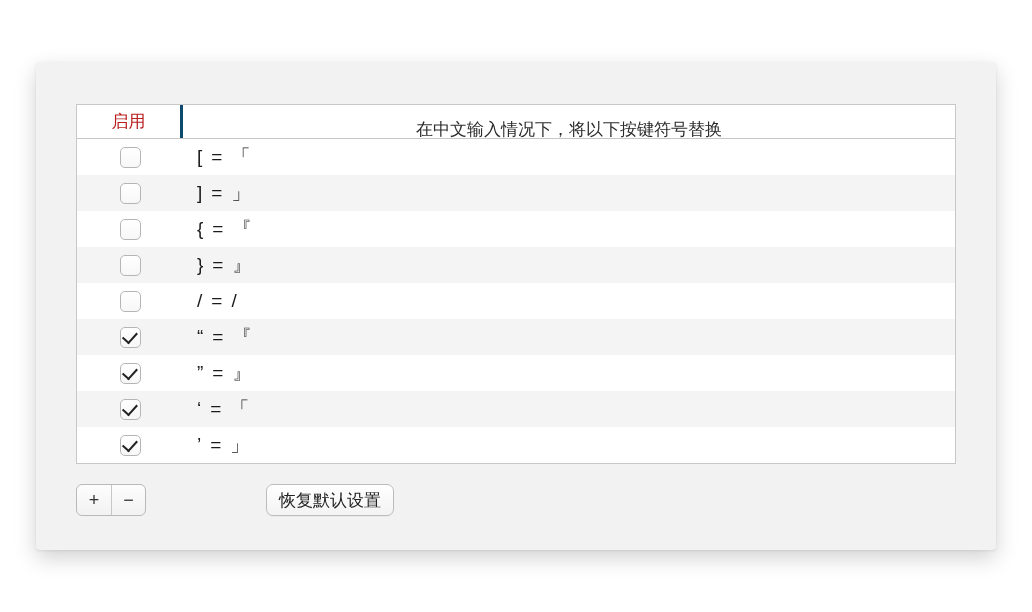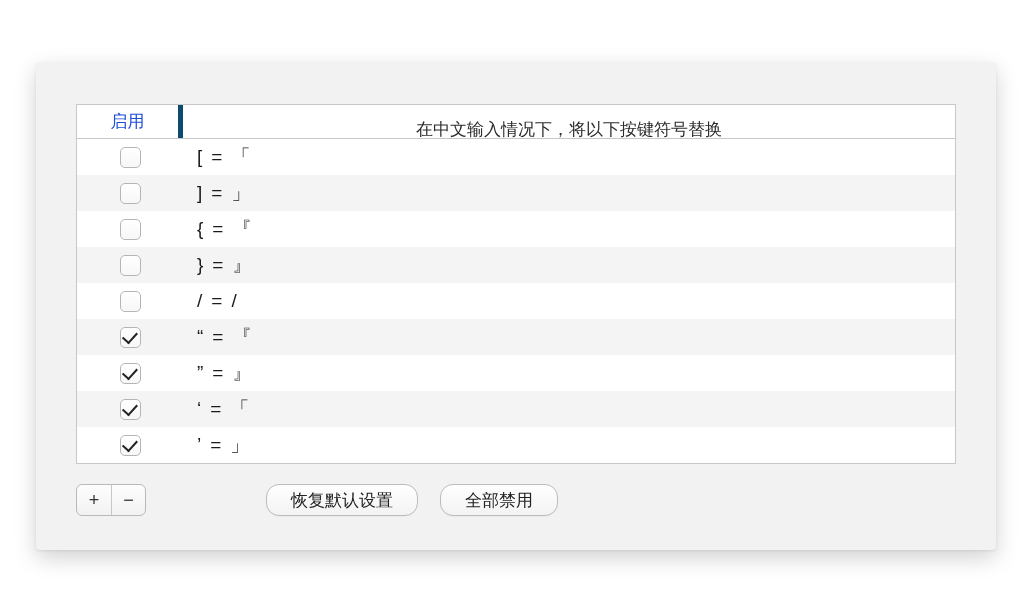--- a/index.html
+++ b/index.html
@@ -29,22 +29,22 @@
     background: #fff;
     border-bottom: 1px solid #c7c7c7;
     align-items: stretch;
   }
   .th-enable {
     width: 106px;
     display: flex;
     align-items: center;
     justify-content: center;
     font-size: 17px;
-    color: #1d4ed8;
-    border-right: 5px solid #0c4a6e;
+    color: #b91c1c;
+    border-right: 3px solid #0c4a6e;
   }
   .th-desc {
     flex: 1;
     display: flex;
     align-items: center;
     justify-content: center;
     font-size: 17px;
     color: #2b2b2b;
     margin-top: 16px;
   }
@@ -118,24 +118,24 @@
     user-select: none;
   }
   .seg-btn + .seg-btn { border-left: 1px solid #c7c7c7; }
   .btns {
     display: flex;
     gap: 22px;
     margin-left: 120px;
   }
   .btn {
     height: 32px;
-    padding: 0 24px;
+    padding: 0 12px;
     min-width: 92px;
     border: 1px solid #bcbcbc;
-    border-radius: 13px;
+    border-radius: 7px;
     background: linear-gradient(#ffffff,#f3f3f3);
     font-size: 17px;
     color: #222;
     display: flex;
     align-items: center;
     justify-content: center;
     cursor: pointer;
     box-shadow: 0 1px 0 rgba(0,0,0,0.03);
     text-align: center;
   }
@@ -247,16 +247,15 @@
     <div class="seg">
       <div class="seg-btn">
         <span>+</span>
       </div>
       <div class="seg-btn">
         <span>−</span>
       </div>
     </div>
     <div class="btns">
       <div class="btn">恢复默认设置</div>
-      <div class="btn">全部禁用</div>
     </div>
   </div>
 </div>
 
 </body></html>

